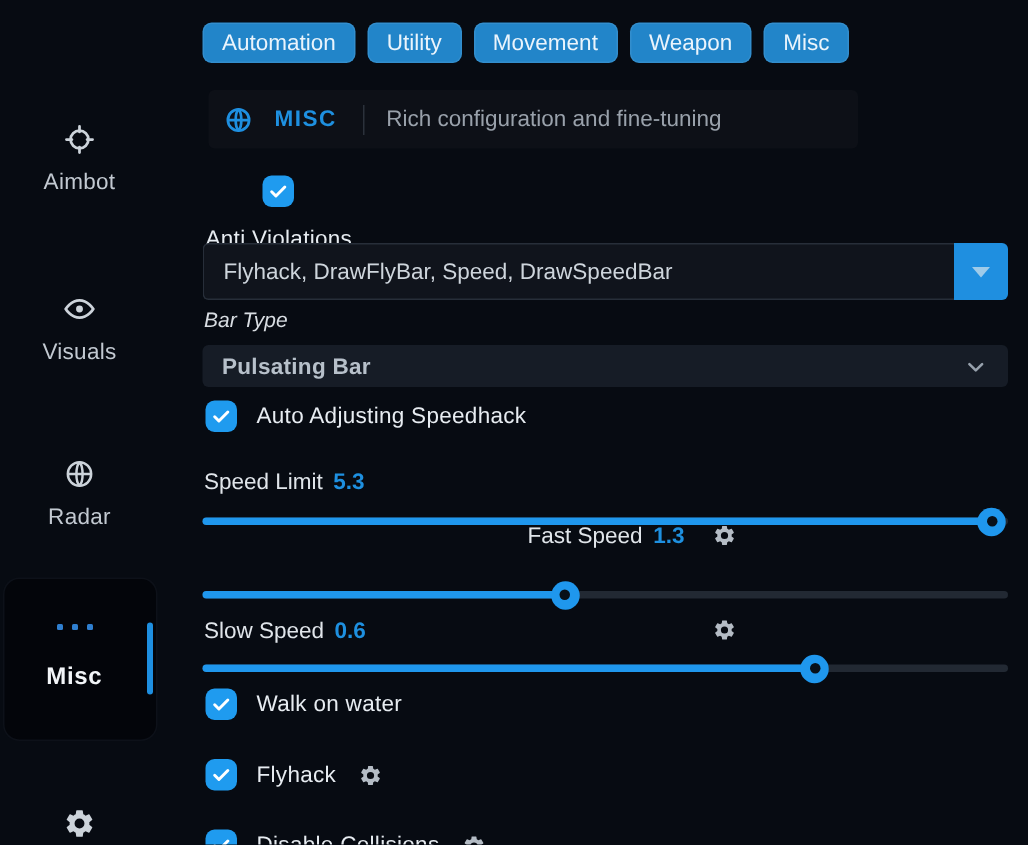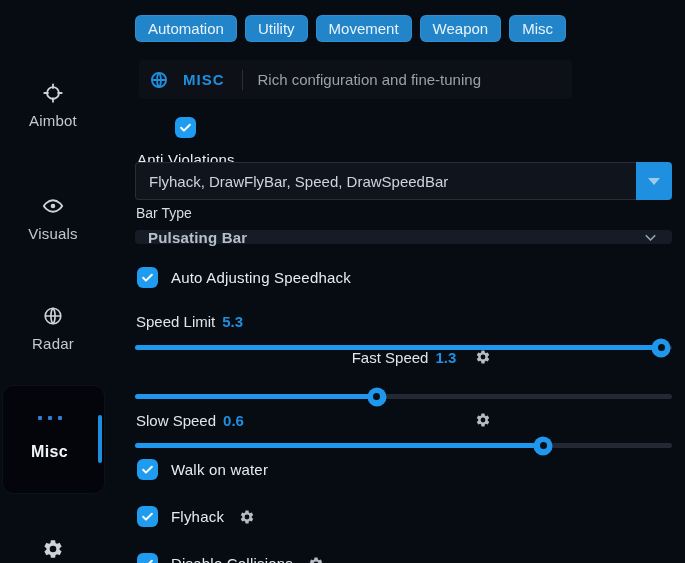--- a/index.html
+++ b/index.html
@@ -63,23 +63,23 @@
   .field-wrap{position:absolute;left:0;top:162px;width:537px;height:38px;display:flex;}
   .field{
     flex:1;background:#10141c;border:1px solid #272e39;border-right:none;border-radius:4px 0 0 4px;
     color:#ced5dc;font-family:inherit;font-size:15px;padding:0 13px;outline:none;min-width:0;
   }
   .field-btn{
     width:36px;background:#1f8fe0;border:none;border-radius:0 4px 4px 0;cursor:pointer;
     display:flex;align-items:center;justify-content:center;
   }
   .tri-down{width:0;height:0;border-left:6px solid transparent;border-right:6px solid transparent;border-top:7px solid #9fcbe9;}
-  .bar-type-lbl{position:absolute;left:1px;top:205px;color:#d8dde2;font-size:14px;}
+  .bar-type-lbl{position:absolute;left:1px;top:205px;color:#d8dde2;font-size:14px;font-style:italic;}
   .select{
-    position:absolute;left:0;top:230px;width:537px;height:14px;background:#161c26;border-radius:4px;
+    position:absolute;left:0;top:230px;width:537px;height:28px;background:#161c26;border-radius:4px;
     display:flex;align-items:center;justify-content:space-between;padding:0 13px;box-sizing:border-box;cursor:pointer;
   }
   .select-val{color:#b7c0ca;font-size:15px;font-weight:bold;letter-spacing:.2px;}
   .select .chev{width:17px;height:17px;color:#97a1ac;}
   .select .chev svg{width:100%;height:100%;display:block;}
   .slider-lblrow{position:absolute;left:1px;height:18px;display:flex;align-items:center;width:536px;}
   .slider-name{color:#e0e5ea;font-size:15px;}
   .slider-val{color:#1e90e0;font-size:15px;font-weight:bold;margin-left:7px;}
   .slider-lblrow .gear{position:absolute;left:339px;top:1px;}
   .lbl-speedlimit{top:312px;}

